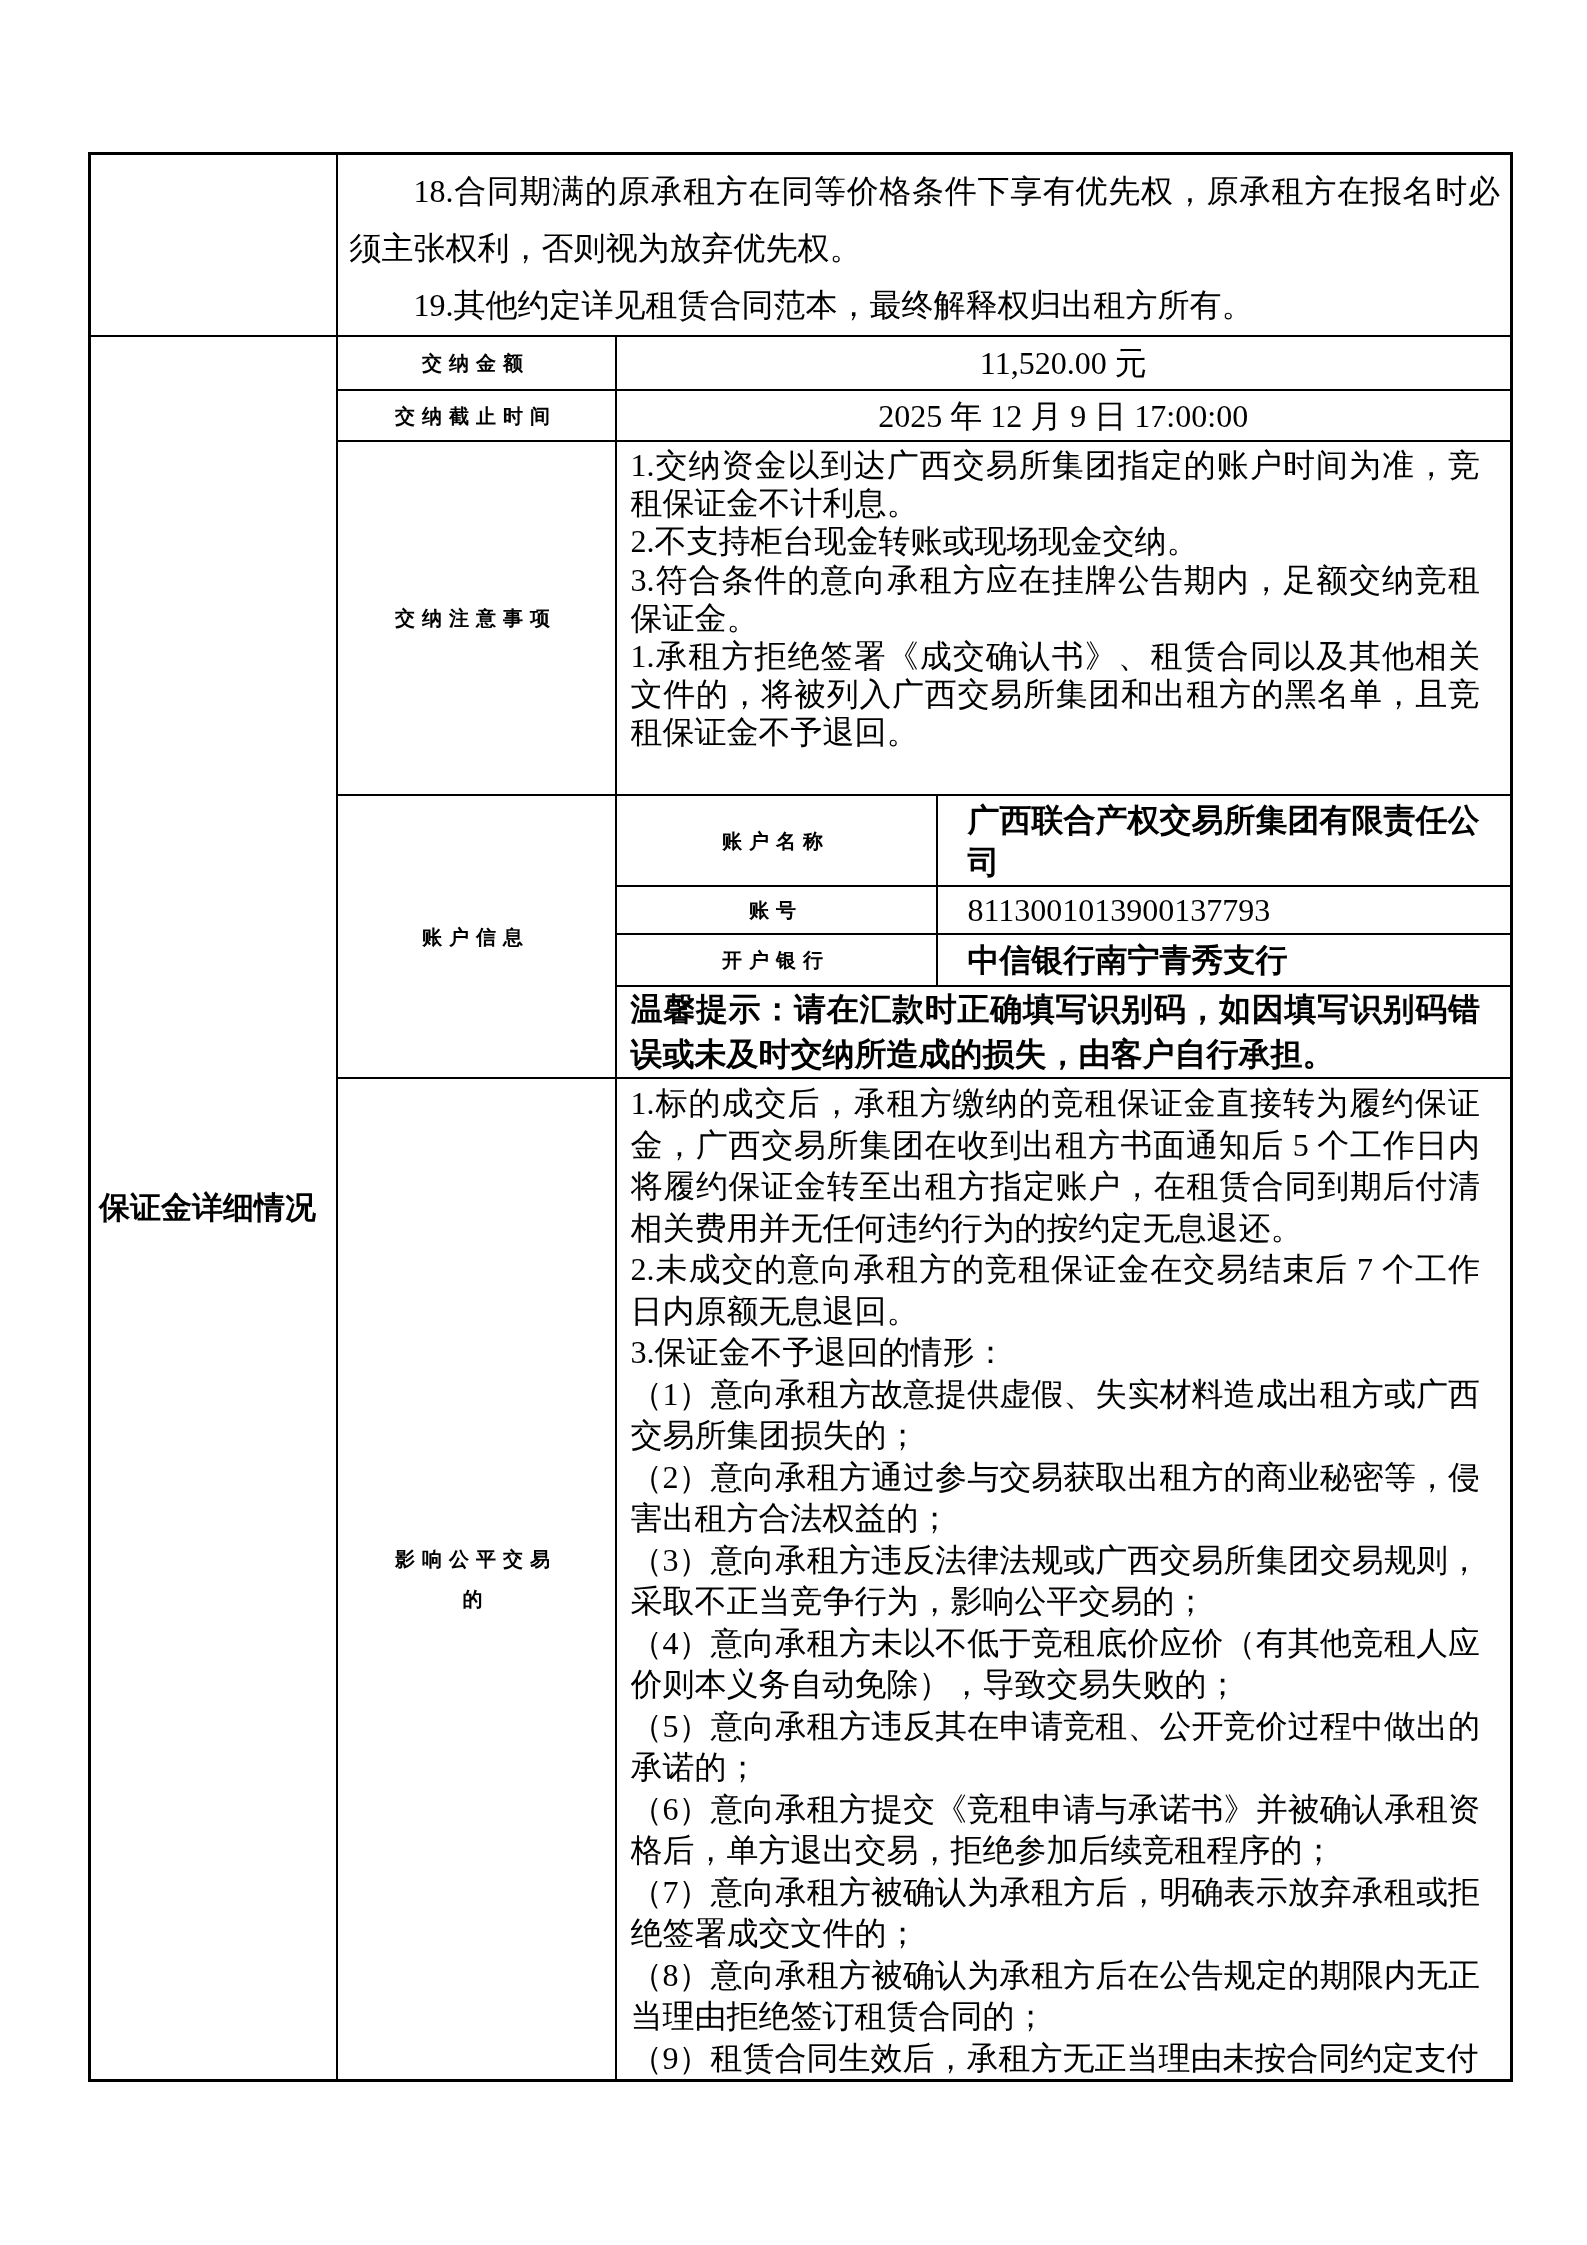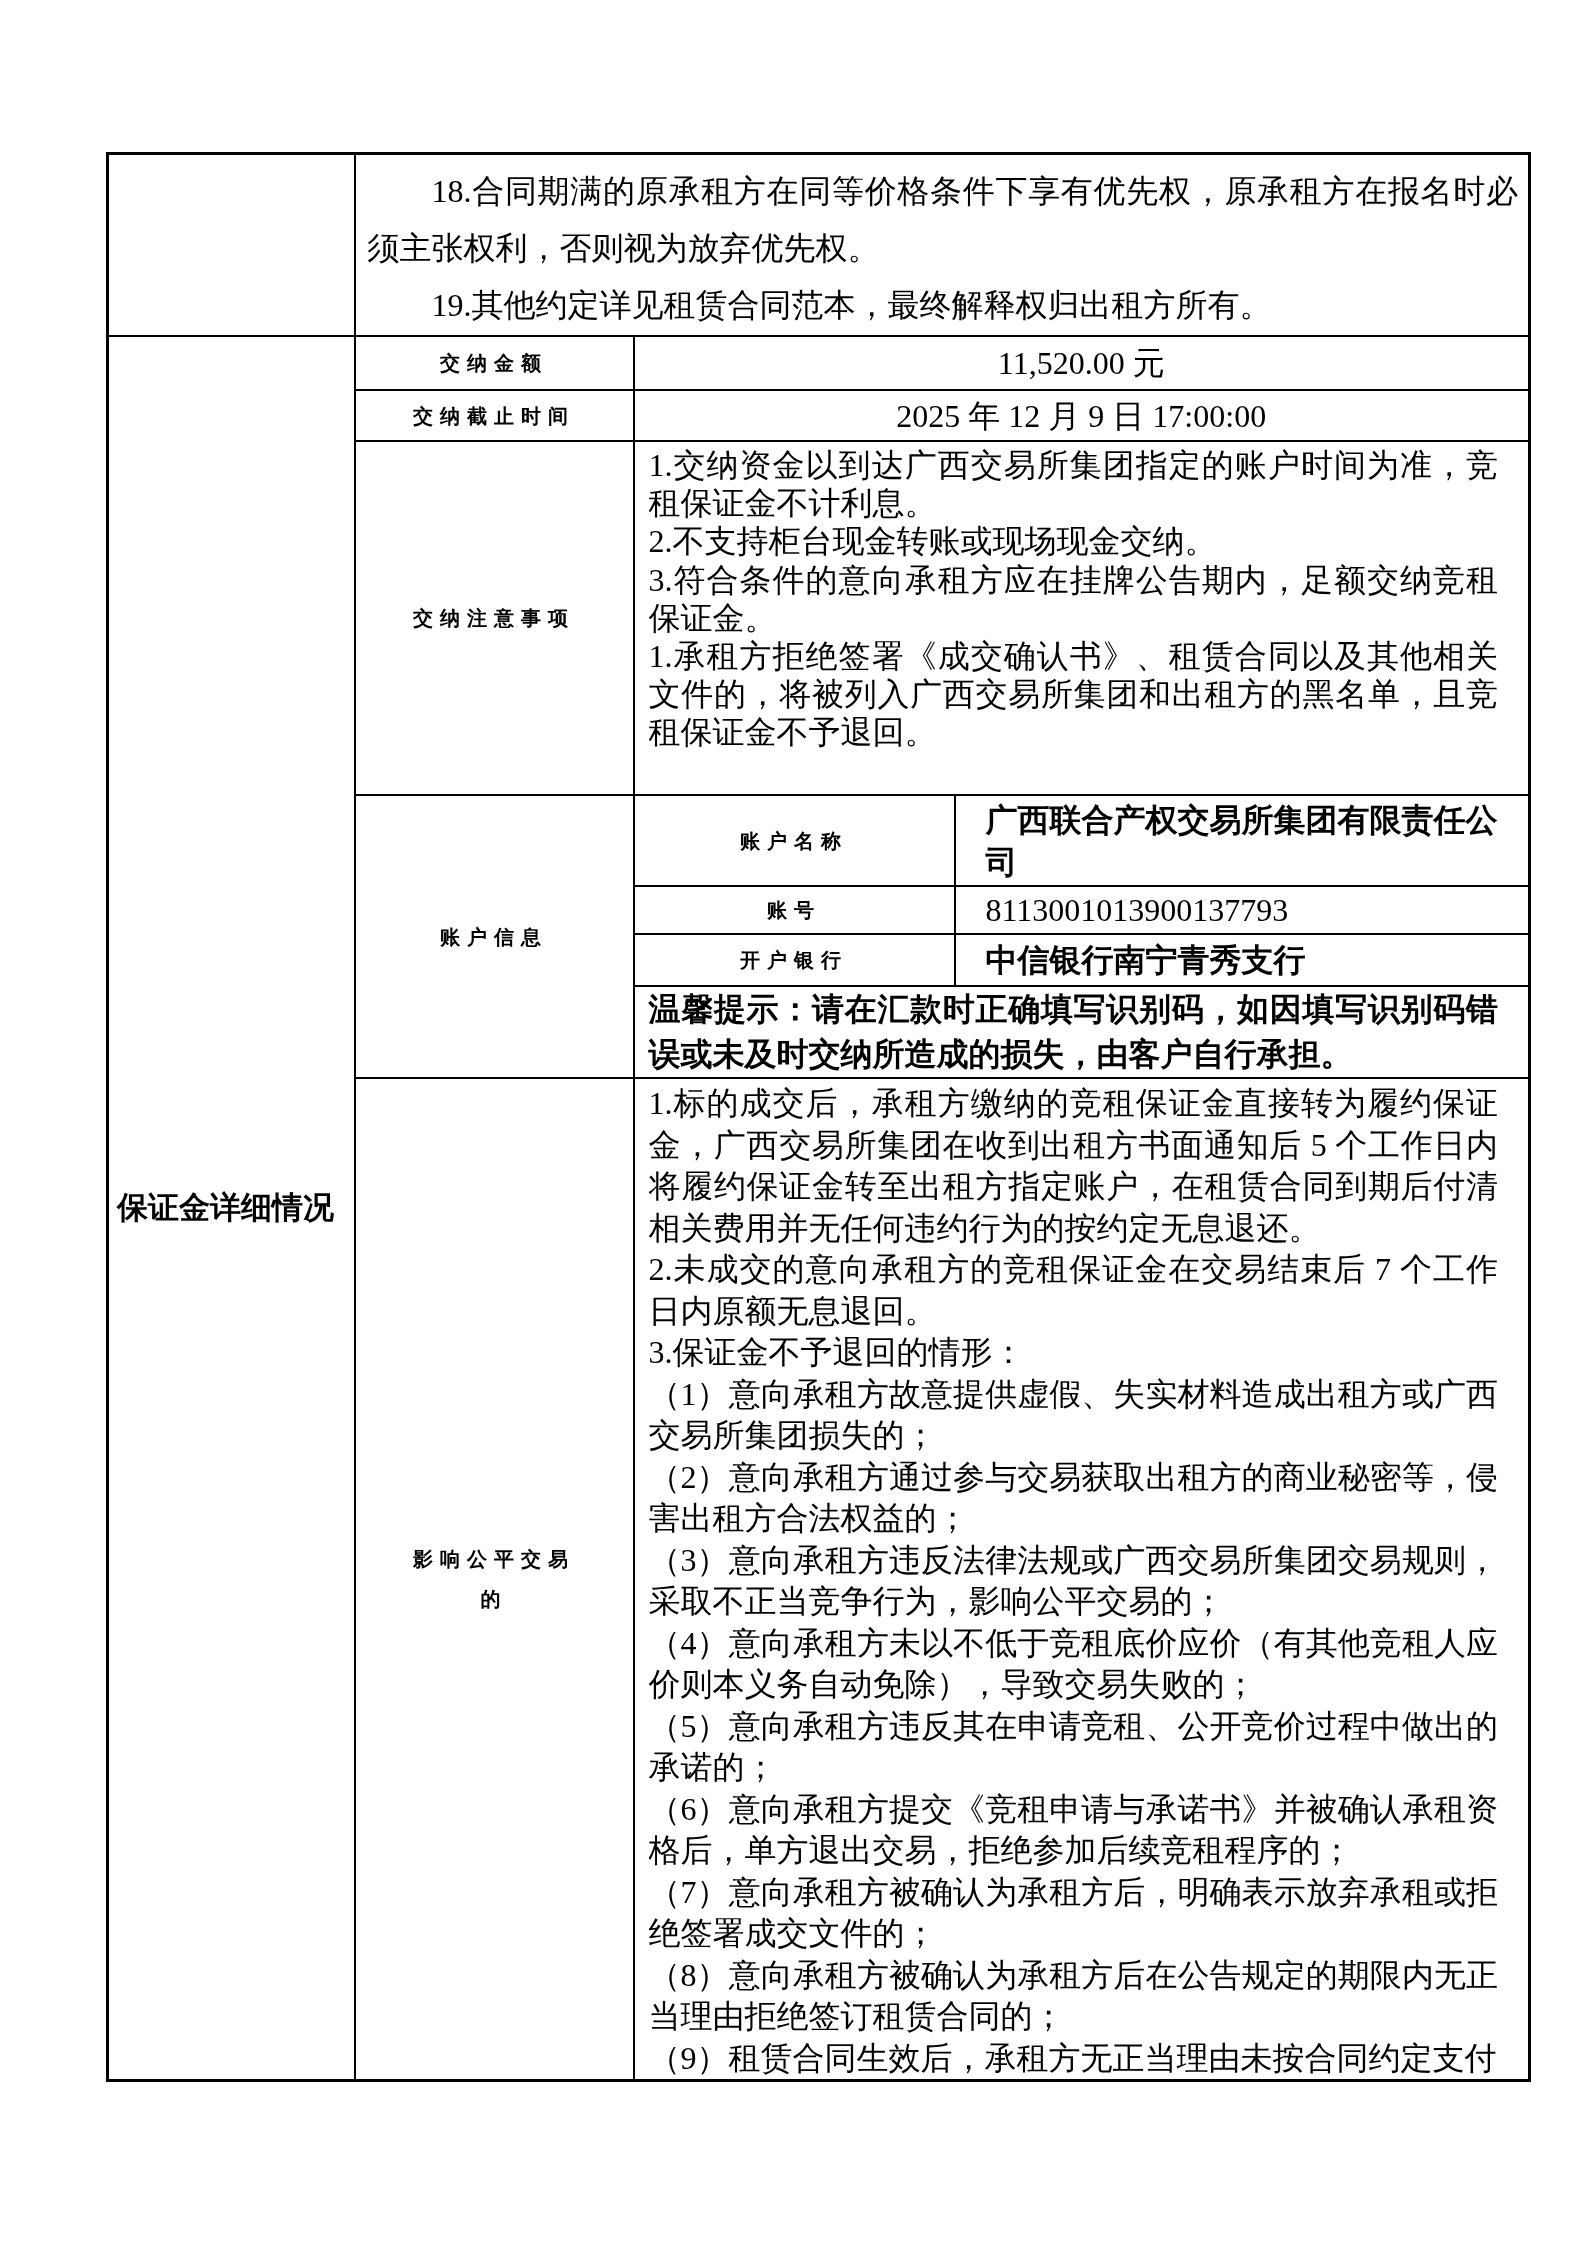--- a/index.html
+++ b/index.html
@@ -5,21 +5,21 @@
   * { margin: 0; padding: 0; box-sizing: border-box; }
   html, body { background: #ffffff; }
   body {
     width: 1587px; height: 2245px;
     position: relative;
     font-family: "Liberation Serif", serif;
     color: #000000;
     overflow: hidden;
   }
   table.doc {
-    position: absolute; left: 106px; top: 152px;
+    position: absolute; left: 88px; top: 152px;
     width: 1422px;
     border-collapse: collapse;
     table-layout: fixed;
     border: 3px solid #000;
   }
   table.doc td {
     border: 2px solid #000;
     vertical-align: middle;
     overflow: hidden;
   }

